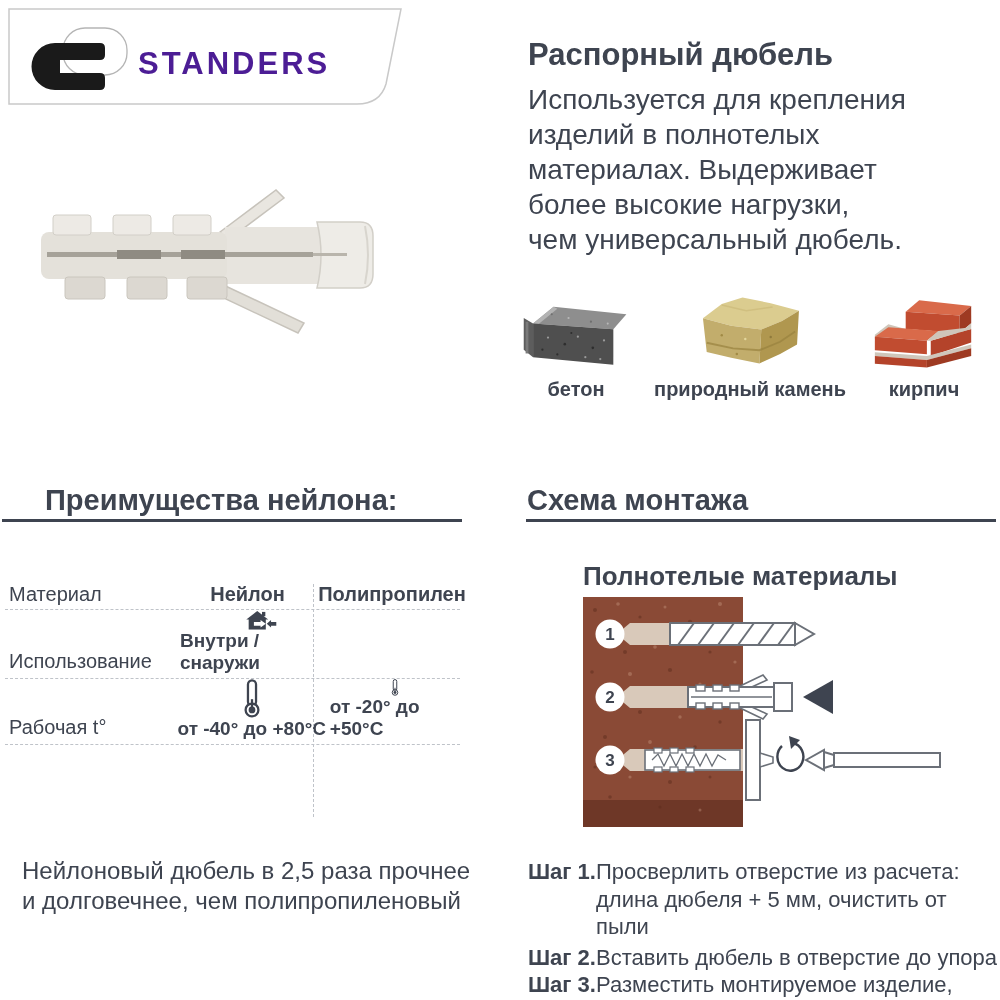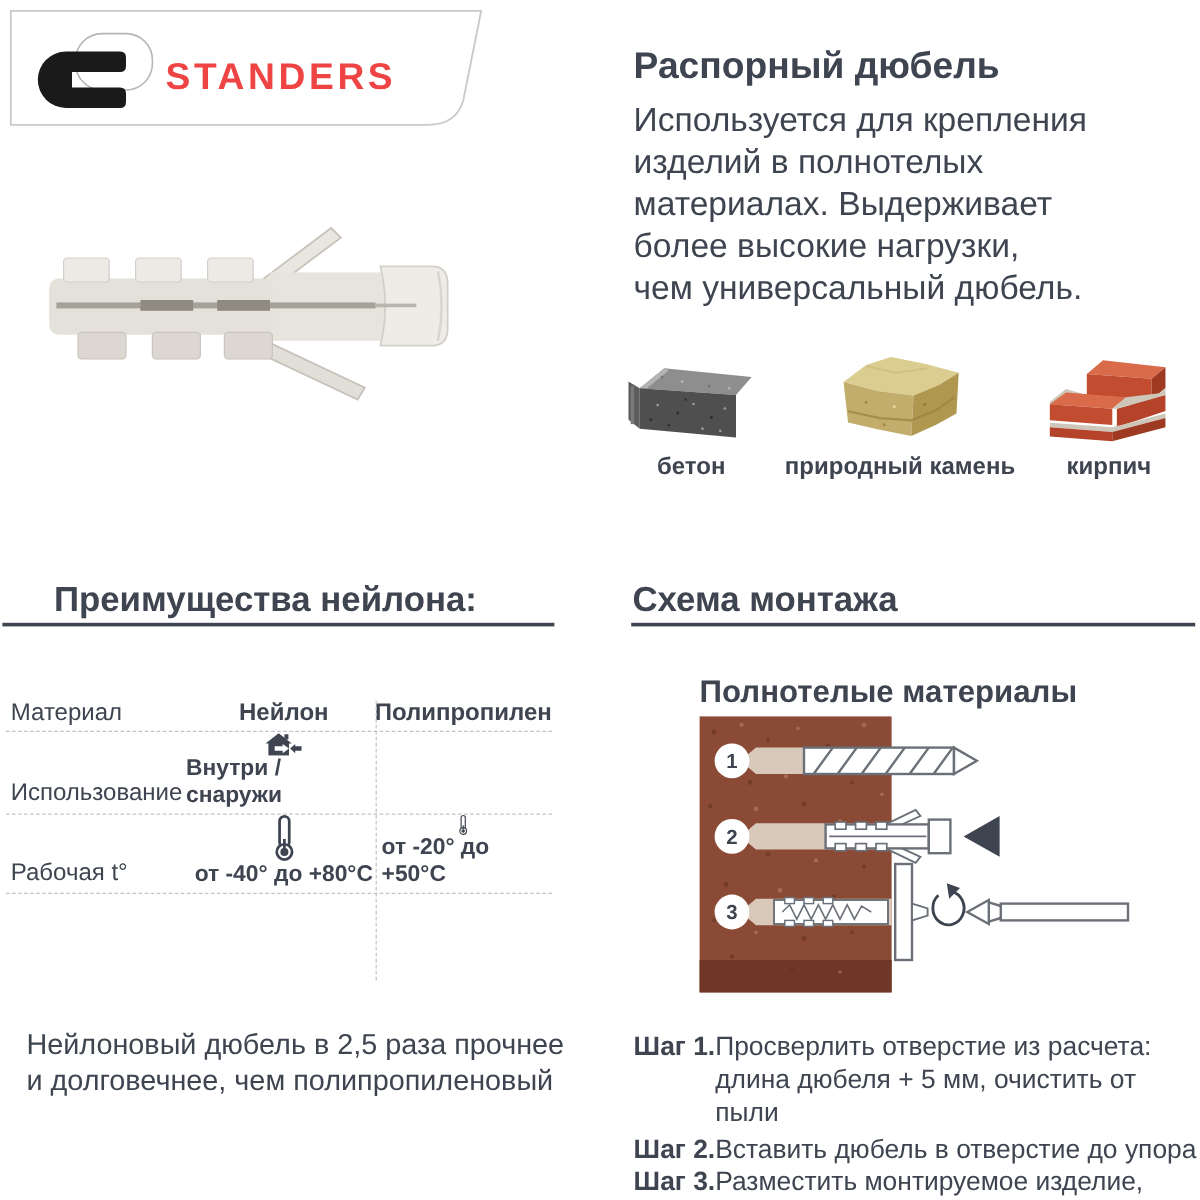--- a/index.html
+++ b/index.html
@@ -2,42 +2,42 @@
 <html><head>
 <meta charset="utf-8">
 <style>
   html,body{margin:0;padding:0;background:#fff;}
   .page{position:relative;width:1000px;height:1000px;background:#fff;overflow:hidden;
         font-family:"Liberation Sans",sans-serif;color:#3e4450;}
   .abs{position:absolute;}
 
   
   .brand-text{position:absolute;left:138px;top:46px;font-size:31px;font-weight:bold;
-              letter-spacing:3px;color:#ef4444;}
+              letter-spacing:3px;color:#4c1d95;}
 
   
   .intro-title{position:absolute;left:528px;top:36px;font-size:31px;font-weight:bold;line-height:38px;}
   .intro-desc{position:absolute;left:528px;top:82px;width:470px;font-size:28px;line-height:35px;white-space:pre-line;}
 
   
   .materials{position:absolute;left:505px;top:290px;width:490px;display:flex;}
   .material{display:flex;flex-direction:column;align-items:center;}
   .material .pic{height:80px;display:flex;align-items:flex-end;justify-content:center;}
   .material .cap{margin-top:8px;font-size:20px;font-weight:bold;}
   .m1{width:142px;} .m2{width:206px;} .m3{width:142px;}
 
   
   .sec-head{position:absolute;font-size:29px;font-weight:bold;}
   .rule{position:absolute;height:3px;background:#3e4450;}
 
   
   .adv-table{position:absolute;left:5px;top:584px;width:455px;font-size:20px;}
   .adv-row{display:flex;border-bottom:1px dashed #bfc3c9;}
   .c1{width:150px;box-sizing:border-box;padding-left:4px;}
-  .c2{width:163px;display:flex;flex-direction:column;align-items:center;justify-content:flex-end;}
+  .c2{width:163px;display:flex;flex-direction:column;align-items:center;justify-content:flex-end;margin-left:25px;}
   .c3{width:136px;display:flex;flex-direction:column;align-items:center;justify-content:flex-end;}
   .r1{height:26px;align-items:flex-end;padding-bottom:3px;box-sizing:border-box;}
   .r2{height:68px;} .r3{height:65px;} .r4{height:74px;}
   .rowlabel{align-self:flex-end;padding-bottom:5px;}
   .bold{font-weight:bold;}
   .cellval{font-weight:bold;font-size:19px;padding-bottom:4px;}
   .resist-label{align-self:center;font-size:19px;line-height:20px;white-space:pre-line;padding-bottom:0;}
   .vdivider{position:absolute;left:313px;top:584px;height:233px;border-left:1px dashed #bfc3c9;}
   .note{position:absolute;left:22px;top:856px;width:450px;font-size:24px;line-height:30px;
         font-weight:normal;white-space:pre-line;}

